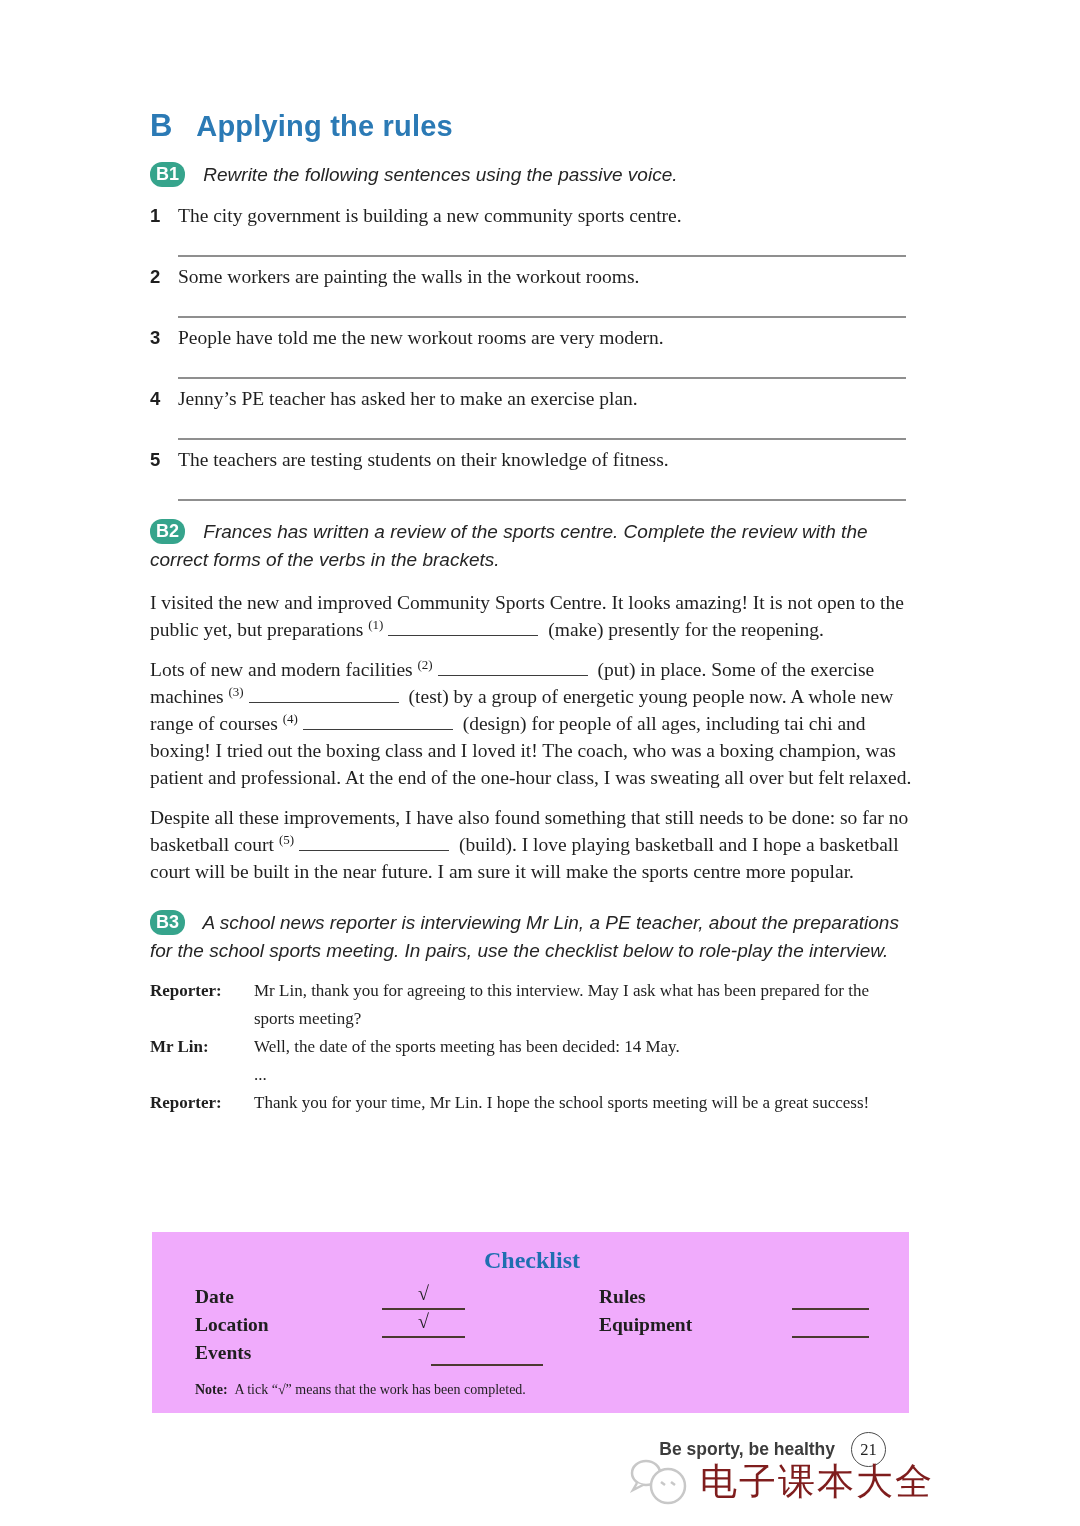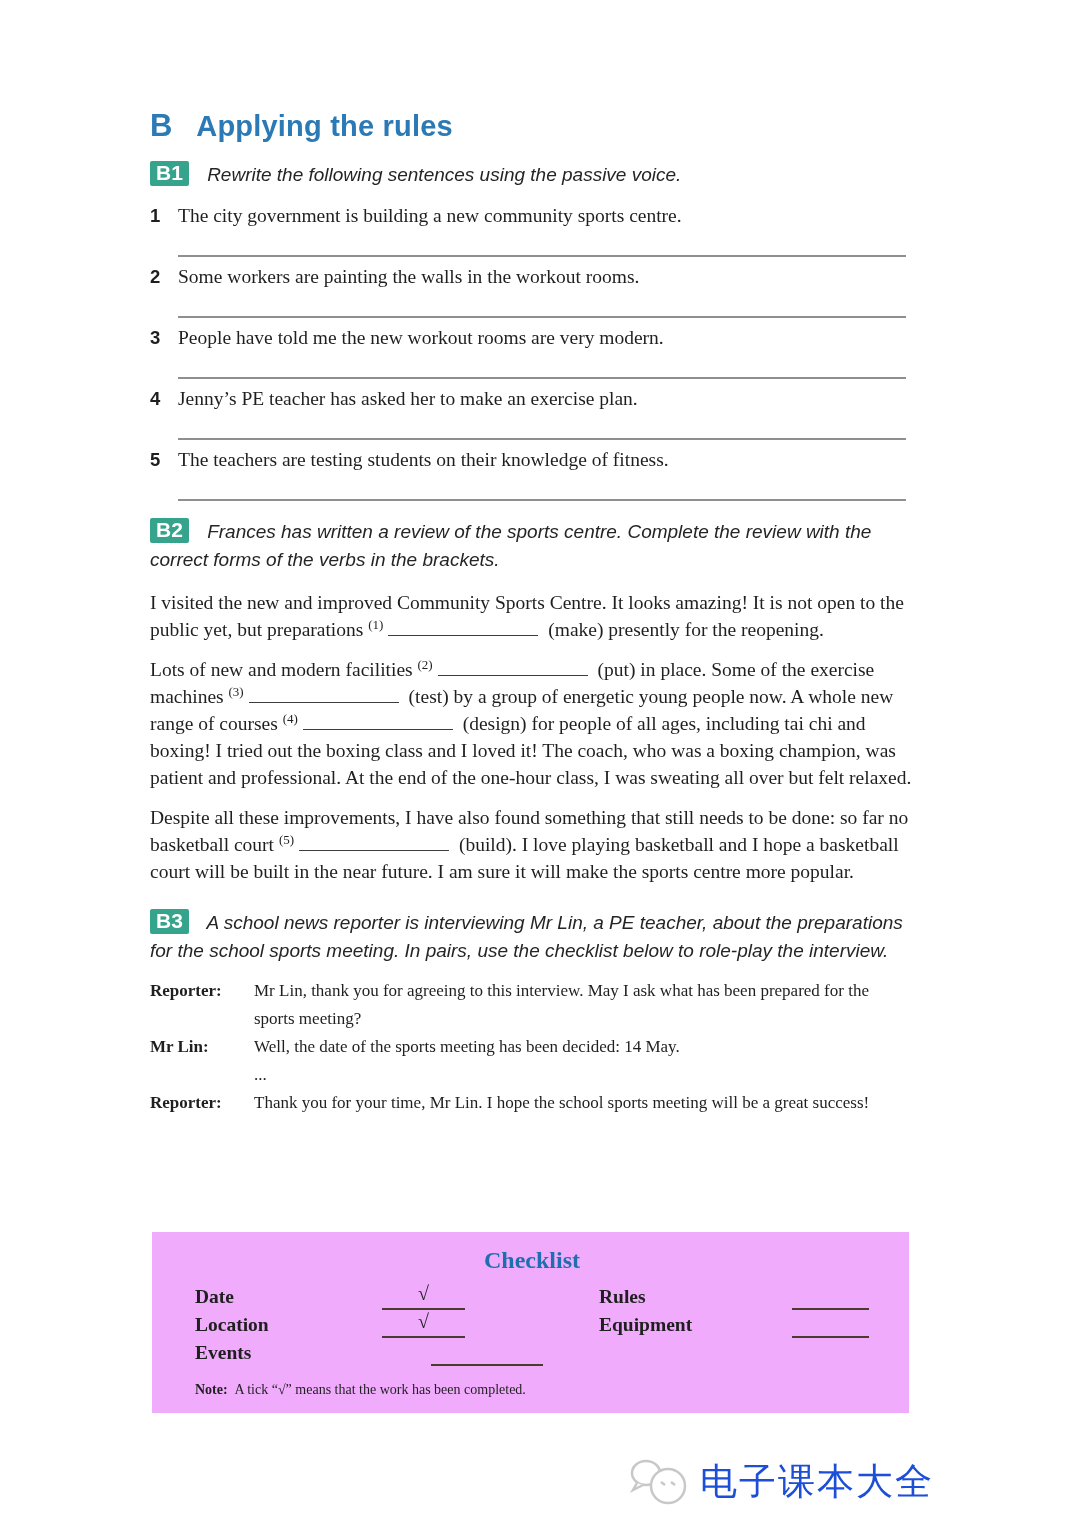--- a/index.html
+++ b/index.html
@@ -8,22 +8,22 @@
   .content{position:absolute;left:150px;top:108px;width:762px;}
 
   
   .sec-header{font-family:"Liberation Sans",sans-serif;font-weight:bold;color:#2b7ab5;
               margin:0 0 18px 0;line-height:34px;}
   .sec-letter{font-size:31px;margin-right:15px;}
   .sec-title{font-size:29px;letter-spacing:.2px;}
 
   
   .badge{display:inline-block;background:#36a48c;color:#ffffff;font-family:"Liberation Sans",sans-serif;
-         font-style:normal;font-weight:bold;font-size:21px;line-height:22px;padding:1px 6px 2px;
-         border-radius:2px;margin-right:13px;vertical-align:1px;}
+         font-style:normal;font-weight:bold;font-size:18px;line-height:22px;padding:1px 6px 2px;
+         border-radius:12px;margin-right:13px;vertical-align:1px;}
   .instruction{font-family:"Liberation Sans",sans-serif;font-style:italic;font-size:19px;
                line-height:28px;color:#252525;margin:0 0 13px 0;}
   .instr-b2{margin-top:17px;margin-bottom:15px;}
   .instr-b3{margin-top:24px;margin-bottom:12px;}
 
   
   .b1-item{margin-bottom:0;}
   .sentence{font-size:19.5px;line-height:27px;}
   .num{font-family:"Liberation Sans",sans-serif;font-weight:bold;display:inline-block;width:28px;font-size:18.5px;}
   .answer-line{margin:26px 6px 6px 28px;border-bottom:2px solid #8f8f8f;height:0;}
@@ -55,21 +55,21 @@
 
   
   .footer{position:absolute;right:90px;top:1432px;display:flex;align-items:center;
           font-family:"Liberation Sans",sans-serif;font-size:17.5px;font-weight:bold;color:#3c3c3c;}
   .page-circle{margin-left:16px;width:33px;height:33px;border:1.6px solid #4b4b4b;border-radius:50%;
                display:flex;align-items:center;justify-content:center;font-size:16.5px;font-weight:normal;
                font-family:"Liberation Serif",serif;color:#222;}
 
   
   .watermark{position:absolute;right:42px;top:1456px;display:flex;align-items:center;gap:8px;
-             color:#1d4ed8;font-size:37px;letter-spacing:2px;
+             color:#7f1d1d;font-size:37px;letter-spacing:2px;
              font-family:"DejaVu Sans",sans-serif;}
   .wm-logo{flex:none;}
 </style>
 </head>
 <body>
 
 <div class="page">
   <div class="content">
 
     <h1 class="sec-header">
@@ -161,20 +161,26 @@
           <span class="cl-line-r"></span>
         </div>
         <div class="cl-row">
           <span class="cl-label">Events</span>
           <span class="cl-line"></span>
         </div>
       </div>
     <p class="cl-note"><b>Note:</b><span> A tick “√” means that the work has been completed.</span></p>
   </div>
 
+  <div class="footer">
+    <span>Be sporty, be healthy</span>
+    <span class="page-circle">
+        <span>21</span>
+      </span>
+  </div>
 
   <div class="watermark">
     <svg class="wm-logo" width="64" height="52" viewBox="0 0 64 52" fill="none" xmlns="http://www.w3.org/2000/svg">
       <ellipse cx="18" cy="17" rx="14" ry="12" stroke="#c8c8c8" stroke-width="2.5"></ellipse>
       <path d="M9 27 L5 34 L15 29" stroke="#c8c8c8" stroke-width="2.5" fill="#ffffff"></path>
       <circle cx="40" cy="30" r="17" stroke="#c8c8c8" stroke-width="2.5" fill="#ffffff"></circle>
       <path d="M33 26 l4 3 m6 -3 l4 3" stroke="#c8c8c8" stroke-width="2.5"></path>
     </svg>
     <span>电子课本大全</span>
   </div>

